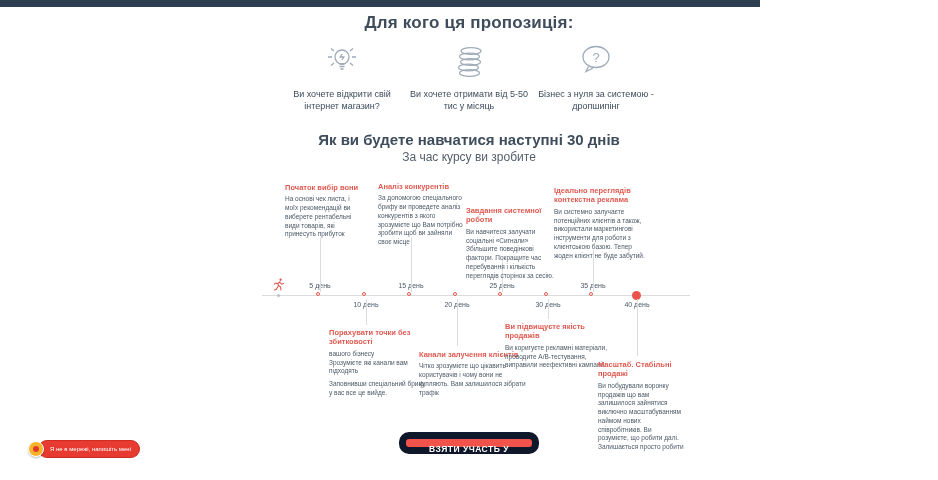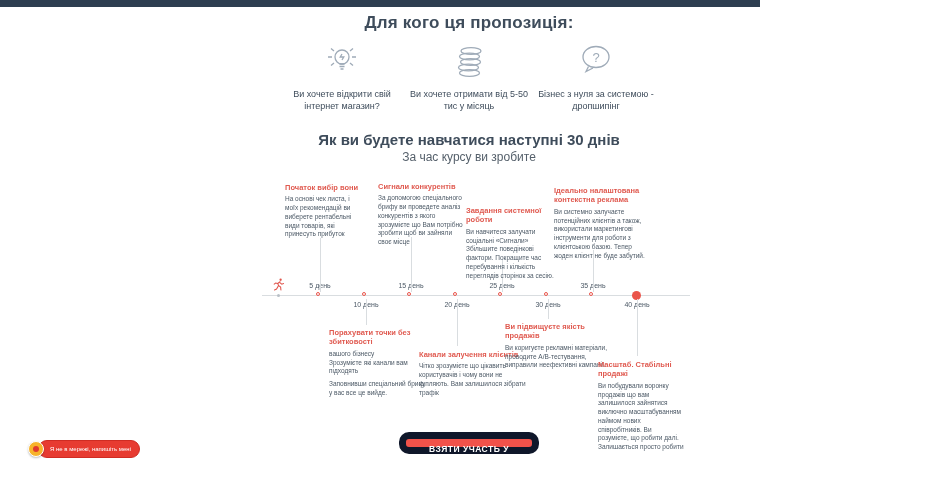--- a/index.html
+++ b/index.html
@@ -168,29 +168,29 @@
     <div class="tl-connector" style="left:366px;top:299px;height:26px"></div>
     <div class="tl-connector" style="left:457px;top:299px;height:47px"></div>
     <div class="tl-connector" style="left:548px;top:299px;height:20px"></div>
     <div class="tl-connector" style="left:637px;top:299px;height:57px"></div>
 
     <div class="ann" style="left:285px;top:183px;width:76px">
       <div class="ann-title">Початок вибір вони</div>
       <div class="ann-body">На основі чек листа, і моїх рекомендацій ви виберете рентабельні види товарів, які принесуть прибуток</div>
     </div>
     <div class="ann" style="left:378px;top:182px;width:86px">
-      <div class="ann-title">Сигнали конкурентів</div>
+      <div class="ann-title">Аналіз конкурентів</div>
       <div class="ann-body">За допомогою спеціального брифу ви проведете аналіз конкурентів з якого зрозумієте що Вам потрібно зробити щоб ви зайняли своє місце</div>
     </div>
     <div class="ann" style="left:466px;top:206px;width:92px">
       <div class="ann-title">Завдання системної роботи</div>
       <div class="ann-body">Ви навчитеся залучати соціальні «Сигнали» Збільшите поведінкові фактори. Покращите час перебування і кількість переглядів сторінок за сесію.</div>
     </div>
     <div class="ann" style="left:554px;top:186px;width:96px">
-      <div class="ann-title">Ідеально налаштована контекстна реклама</div>
+      <div class="ann-title">Ідеально переглядів контекстна реклама</div>
       <div class="ann-body">Ви системно залучаєте потенційних клієнтів а також, використали маркетингові інструменти для роботи з клієнтською базою. Тепер жоден клієнт не буде забутий.</div>
     </div>
 
     <div class="ann" style="left:329px;top:328px;width:100px">
       <div class="ann-title">Порахувати точки без збитковості</div>
       <div class="ann-body">вашого бізнесу
 Зрозумієте які канали вам підходять</div>
       <div class="ann-body">Заповнивши спеціальний бриф, у вас все це вийде.</div>
     </div>
     <div class="ann" style="left:419px;top:350px;width:108px">

